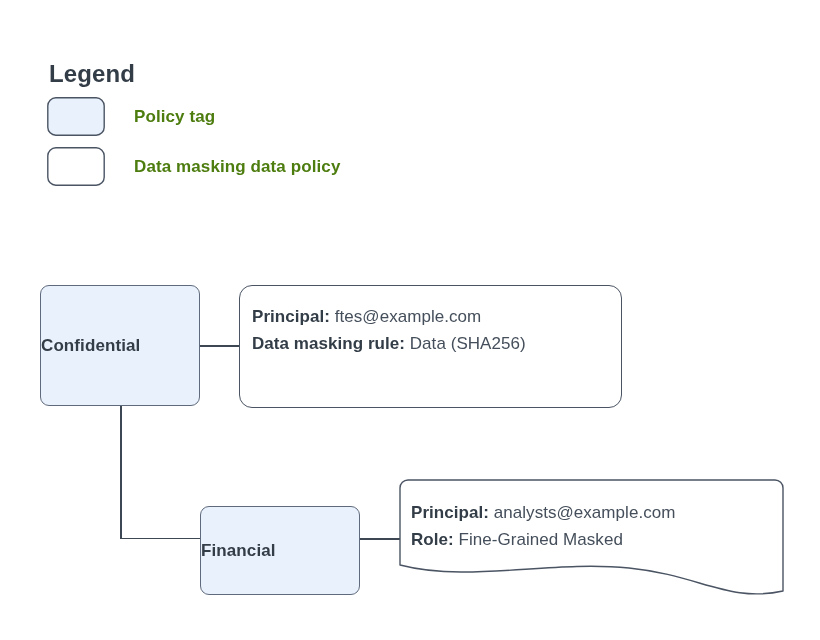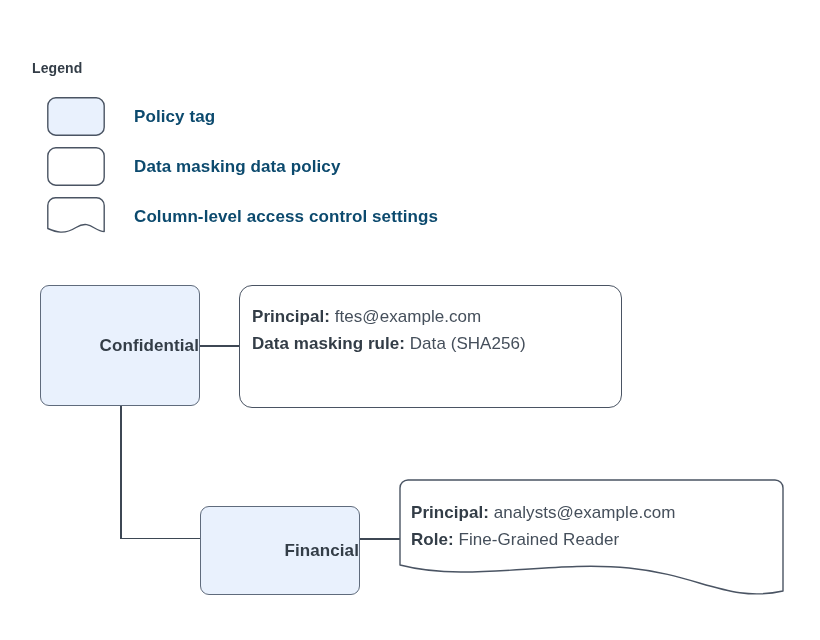--- a/index.html
+++ b/index.html
@@ -16,23 +16,23 @@
   }
   #canvas {
     position: relative;
     width: 820px;
     height: 640px;
   }
 
   
   .legend-title {
     position: absolute;
-    left: 32px;
+    left: 49px;
     top: 60px;
-    font-size: 14px;
+    font-size: 24px;
     font-weight: bold;
     color: #333d47;
     letter-spacing: 0.1px;
   }
   .legend-row {
     position: absolute;
     left: 47px;
     width: 700px;
     height: 40px;
   }
@@ -49,34 +49,34 @@
   }
   .swatch svg { display: block; }
 
   .legend-label {
     position: absolute;
     left: 87px;
     top: 50%;
     transform: translateY(-50%);
     font-size: 17px;
     font-weight: bold;
-    color: #0c4a6e;
+    color: #4d7c0f;
     white-space: nowrap;
     letter-spacing: 0.1px;
   }
 
   
   .node {
     position: absolute;
     background: #e9f1fd;
     border: 1.6px solid #5f6b7c;
     border-radius: 9px;
     display: flex;
     align-items: center;
-    justify-content: flex-end;
+    justify-content: flex-start;
     box-sizing: border-box;
   }
   .node-label {
     font-size: 17px;
     font-weight: bold;
     color: #333d47;
     letter-spacing: 0.1px;
   }
   #node-confidential {
     left: 40px;
@@ -170,33 +170,20 @@
 
   <div class="legend-row r2">
     <div class="swatch">
       <svg width="58" height="39" viewBox="0 0 58 39">
         <rect x="0.8" y="0.8" width="56.4" height="37.4" rx="8" ry="8" fill="#ffffff" stroke="#4a5463" stroke-width="1.4"></rect>
       </svg>
     </div>
     <div class="legend-label">Data masking data policy</div>
   </div>
 
-  <div class="legend-row r3">
-    <div class="swatch">
-      <svg width="58" height="42" viewBox="0 0 58 42">
-        <path d="M 8.5 0.8 L 49.5 0.8 A 7.7 7.7 0 0 1 57.2 8.5
-                 L 57.2 34.5
-                 C 47 34.5 43 22 29 30.5
-                 C 17 38 9 35 0.8 31.5
-                 L 0.8 8.5
-                 A 7.7 7.7 0 0 1 8.5 0.8 Z" fill="#ffffff" stroke="#4a5463" stroke-width="1.4" stroke-linejoin="round"></path>
-      </svg>
-    </div>
-    <div class="legend-label">Column-level access control settings</div>
-  </div>
 
   <div class="conn conn-h" id="conn-conf-note"></div>
   <div class="conn conn-v" id="conn-conf-down"></div>
   <div class="conn conn-h" id="conn-down-fin"></div>
   <div class="conn conn-h" id="conn-fin-note"></div>
 
   <div class="node" id="node-confidential">
     <span class="node-label">Confidential</span>
   </div>
 
@@ -215,17 +202,17 @@
     <svg class="wavy-svg" width="385" height="120" viewBox="0 0 385 120">
       <path d="M 9 1 L 376 1 A 8 8 0 0 1 384 9
                L 384 112
                C 330 124 300 96 230 89
                C 150 81 70 104 1 86
                L 1 9
                A 8 8 0 0 1 9 1 Z" fill="#ffffff" stroke="#4a5463" stroke-width="1.4" stroke-linejoin="round"></path>
     </svg>
     <div class="note-text">
       <div><span class="k">Principal:</span><span> analysts@example.com</span></div>
-      <div><span class="k">Role:</span><span> Fine-Grained Reader</span></div>
+      <div><span class="k">Role:</span><span> Fine-Grained Masked</span></div>
     </div>
   </div>
 
 </div>
 
 </body></html>

